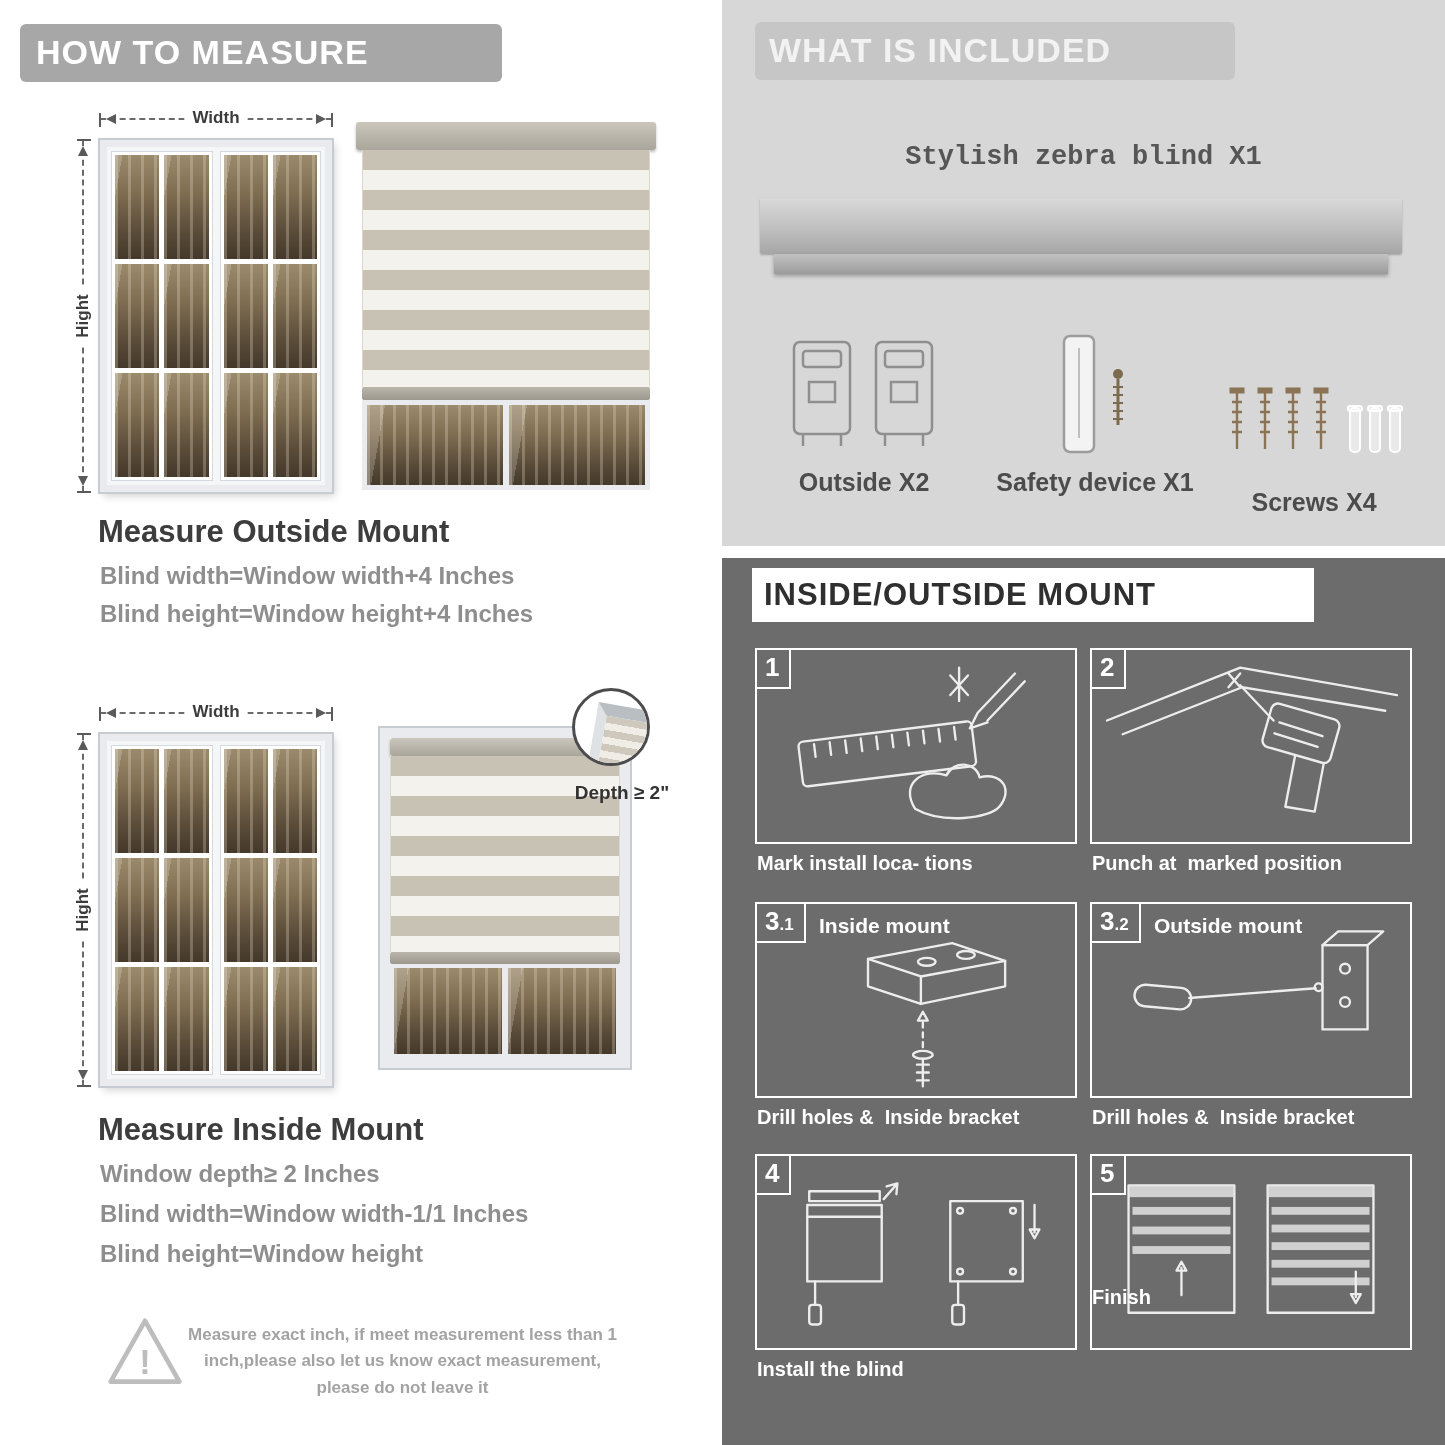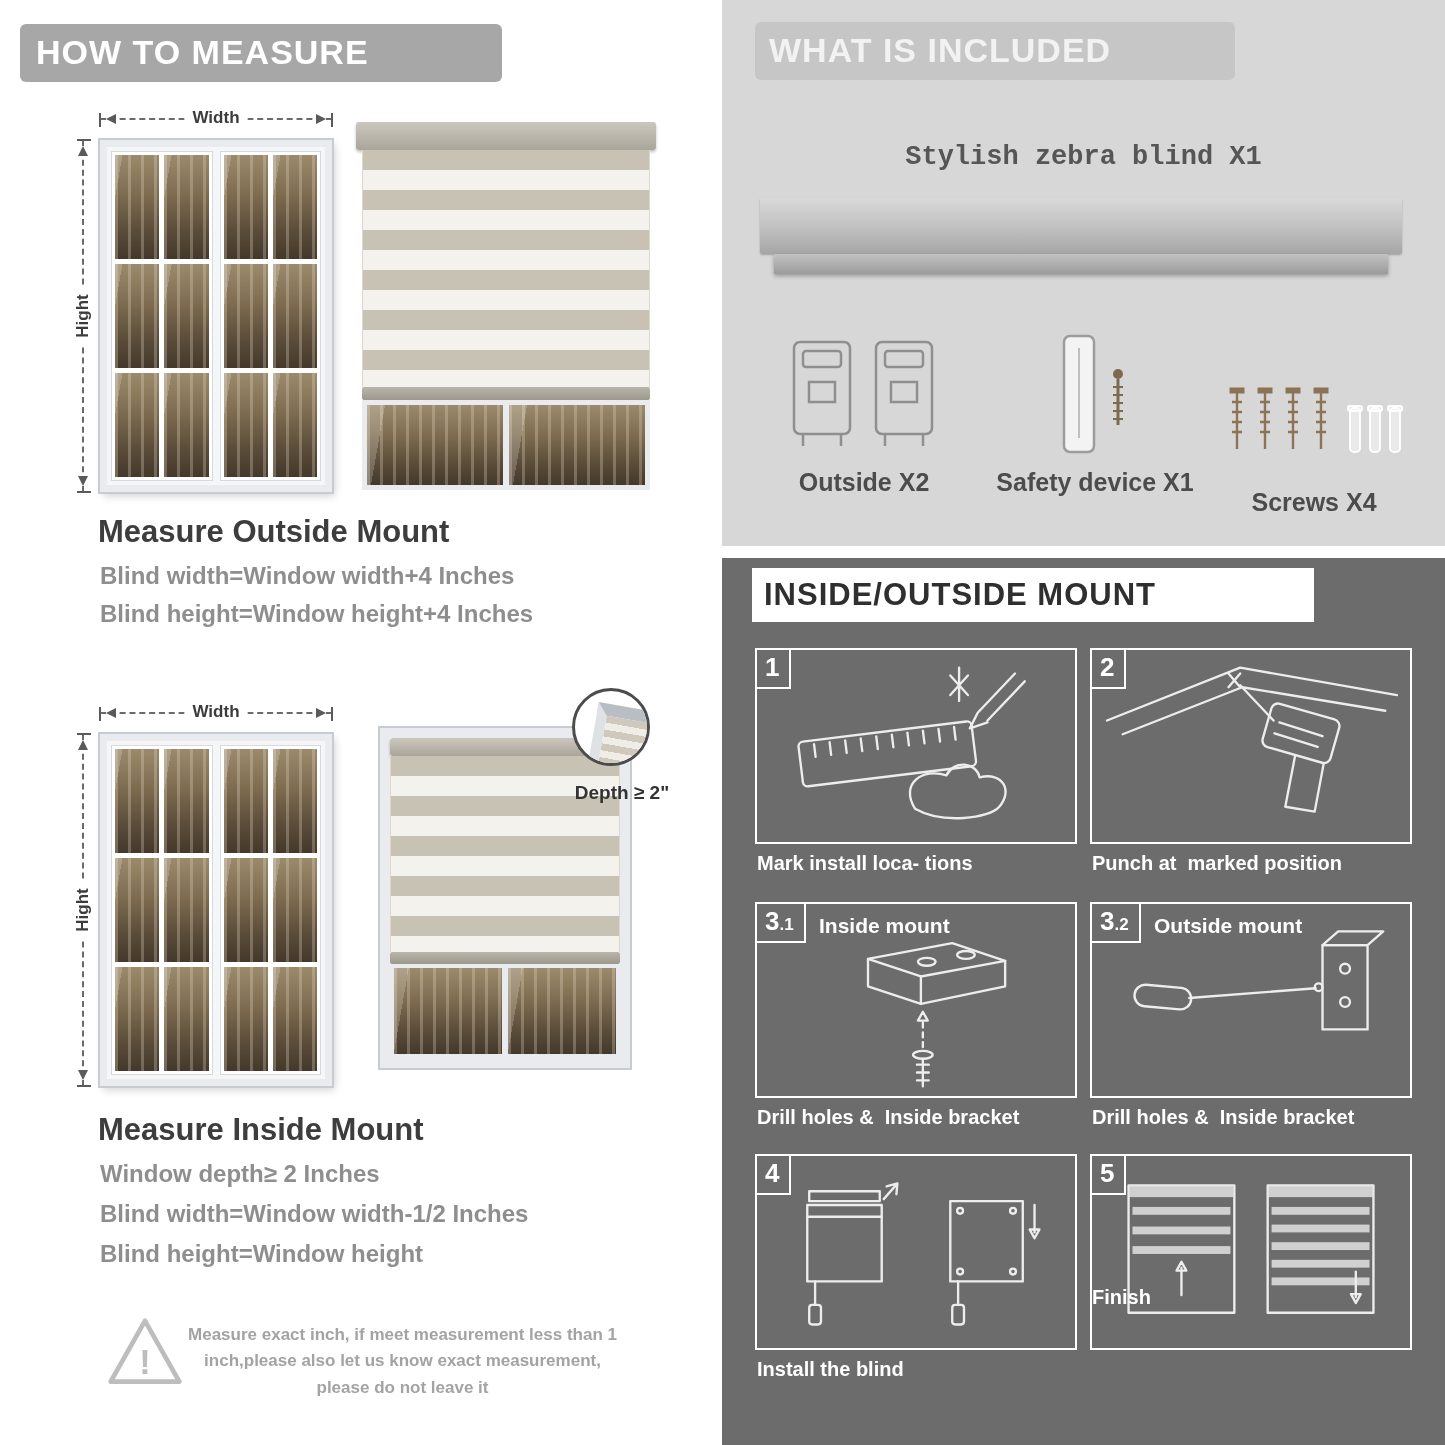--- a/index.html
+++ b/index.html
@@ -212,21 +212,21 @@
     </div>
   </div>
 
   <div class="abs depth-circle">
     <div class="dc-corner"></div>
   </div>
   <div class="abs depth-label">Depth ≥ 2"</div>
 
   <div class="abs section-heading" style="left:98px; top:1112px;">Measure Inside Mount</div>
   <div class="abs body-line" style="left:100px; top:1160px;">Window depth≥ 2 Inches</div>
-  <div class="abs body-line" style="left:100px; top:1200px;">Blind width=Window width-1/2 Inches</div>
+  <div class="abs body-line" style="left:100px; top:1200px;">Blind width=Window width-1/1 Inches</div>
   <div class="abs body-line" style="left:100px; top:1240px;">Blind height=Window height</div>
 
   <svg class="abs" style="left:106px; top:1314px;" width="78" height="76" viewBox="0 0 100 96">
     <path d="M50 8 L94 86 L6 86 Z" fill="none" stroke="#bdbdbd" stroke-width="6" stroke-linejoin="round"></path>
     <text x="50" y="76" text-anchor="middle" font-size="44" font-weight="bold" fill="#bdbdbd">!</text>
   </svg>
   <div class="abs note-text">Measure exact inch, if meet measurement less than 1 inch,please also let us know exact measurement, please do not leave it</div>
 
   <div class="abs included-bg"></div>
   <div class="abs included-banner">WHAT IS INCLUDED</div>

